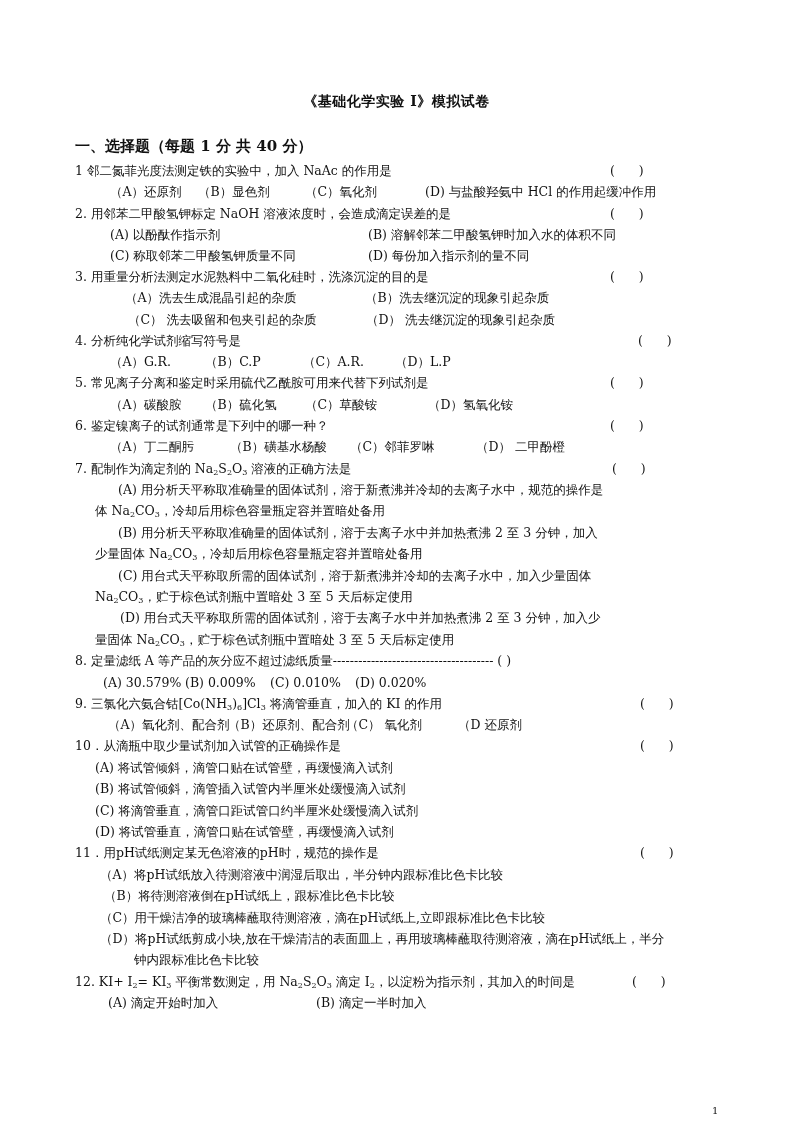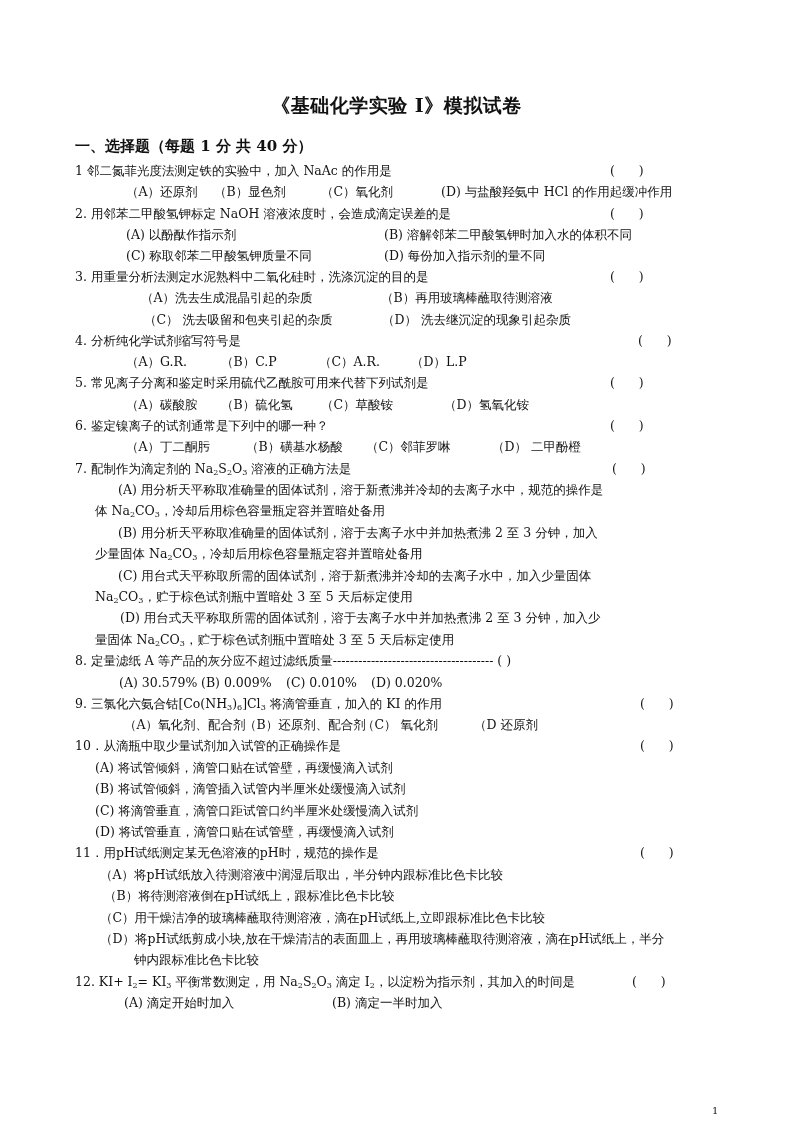--- a/index.html
+++ b/index.html
@@ -3,32 +3,32 @@
   <meta charset="utf-8">
   <style>
     html, body { margin: 0; padding: 0; background: #ffffff; }
     body {
       width: 793px; height: 1122px; position: relative; overflow: hidden;
       font-family: "DejaVu Serif", "Liberation Serif", serif;
       color: #111; font-size: 13px;
     }
     .title {
       position: absolute; top: 93px; left: 0; width: 793px; text-align: center;
-      font-weight: bold; font-size: 19px; letter-spacing: 0.5px;
+      font-weight: bold; font-size: 14px; letter-spacing: 0.5px;
     }
     .section {
       position: absolute; top: 137px; left: 75px; font-weight: bold; font-size: 15px;
     }
     .line {
       position: absolute; left: 0; height: 20px; line-height: 20px; white-space: nowrap; font-size: 12.5px;
     }
     .paren {
       position: absolute; height: 20px; line-height: 20px; font-size: 12.5px; white-space: pre;
     }
-    .opt { position: absolute; white-space: nowrap; margin-left: 16px; }
+    .opt { position: absolute; white-space: nowrap; }
     sub { font-size: 8px; vertical-align: -2px; line-height: 0; }
     .pagenum { position: absolute; top: 1105px; left: 712px; font-size: 10px; }
   </style>
 </head>
 <body>
 
 <div class="title">《基础化学实验 I》模拟试卷</div>
 <div class="section">一、选择题（每题 1 分   共 40 分）</div>
 
 <div class="line" style="top:161px;left:75px">1   邻二氮菲光度法测定铁的实验中，加入 NaAc 的作用是</div>
@@ -48,21 +48,21 @@
 </div>
 <div class="line" style="top:246px;left:110px">
   <span class="opt" style="left:0">(C)   称取邻苯二甲酸氢钾质量不同</span>
   <span class="opt" style="left:258px">(D)   每份加入指示剂的量不同</span>
 </div>
 
 <div class="line" style="top:267px;left:75px">3. 用重量分析法测定水泥熟料中二氧化硅时，洗涤沉淀的目的是</div>
 <div class="paren" style="top:267px;left:610px">(      )</div>
 <div class="line" style="top:288px;left:125px">
   <span class="opt" style="left:0">（A）洗去生成混晶引起的杂质</span>
-  <span class="opt" style="left:240px">（B）再用玻璃棒蘸取待测溶液</span>
+  <span class="opt" style="left:240px">（B）洗去继沉淀的现象引起杂质</span>
 </div>
 <div class="line" style="top:310px;left:128px">
   <span class="opt" style="left:0">（C）  洗去吸留和包夹引起的杂质</span>
   <span class="opt" style="left:238px">（D）  洗去继沉淀的现象引起杂质</span>
 </div>
 
 <div class="line" style="top:331px;left:75px">4. 分析纯化学试剂缩写符号是</div>
 <div class="paren" style="top:331px;left:638px">(      )</div>
 <div class="line" style="top:352px;left:110px">
   <span class="opt" style="left:0">（A）G.R.</span>

